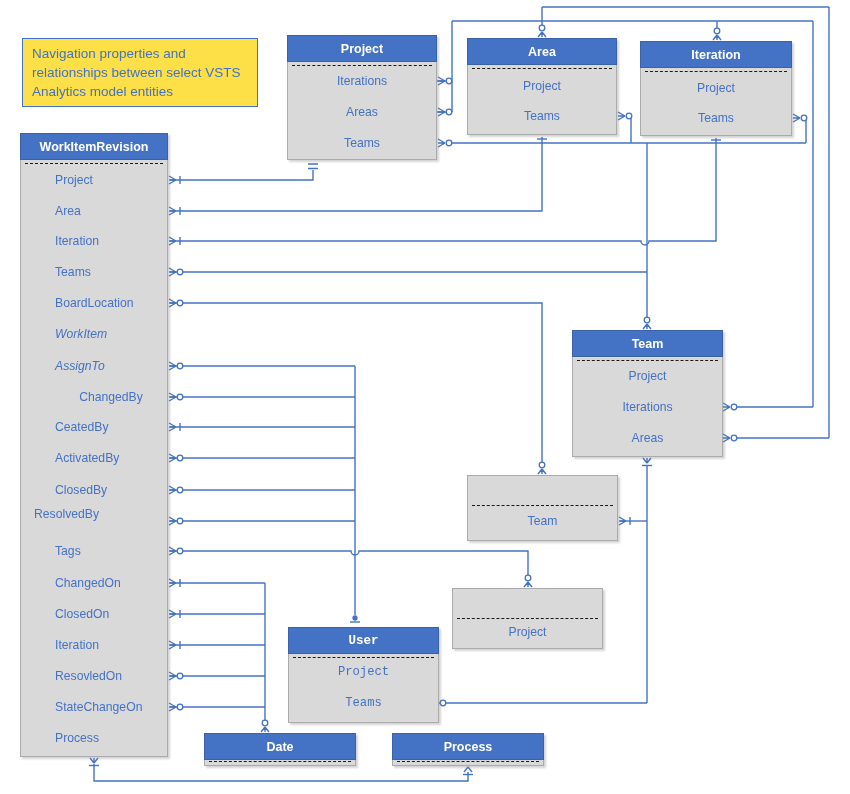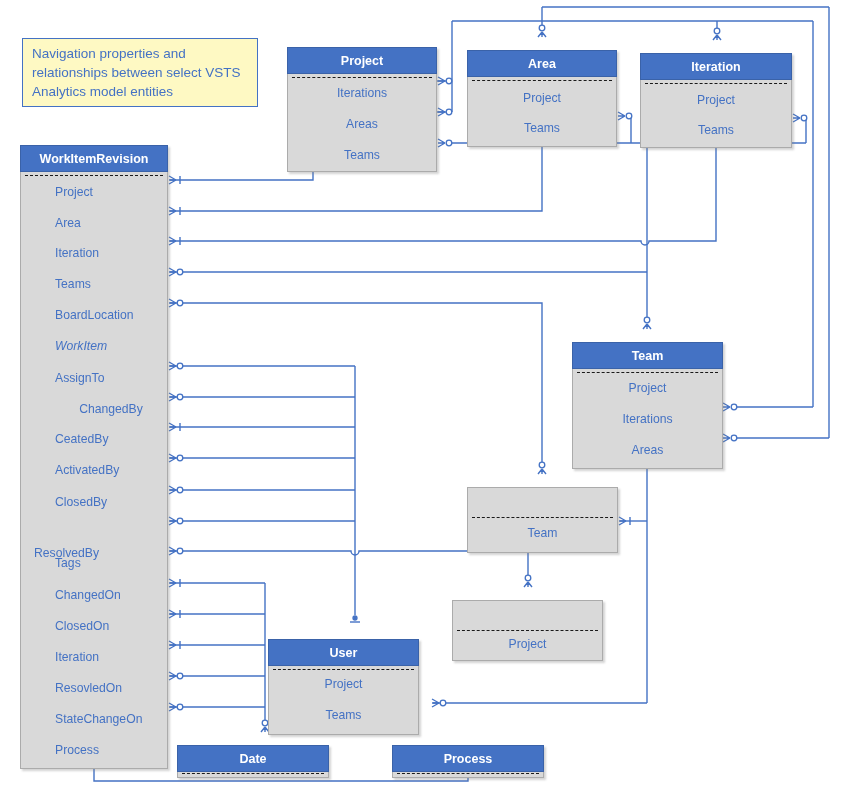--- a/index.html
+++ b/index.html
@@ -1,22 +1,22 @@
 <!DOCTYPE html>
 <html><head>
 <meta charset="utf-8">
 <style>
   html,body{margin:0;padding:0;background:#fff;}
   .canvas{position:relative;width:850px;height:794px;background:#ffffff;overflow:hidden;
           font-family:"Liberation Sans",sans-serif;}
   svg.wires{position:absolute;left:0;top:0;pointer-events:none;}
   .title-box{position:absolute;left:22px;top:38px;width:216px;border:1.6px solid #4472C4;
-             color:#4472C4;font-size:13.5px;line-height:1.42;padding:5px 9px;background:#fef9c3;}
+             color:#4472C4;font-size:13.5px;line-height:1.42;padding:5px 9px;background:#fde047;}
   .entity{position:absolute;background:#D9D9D9;border:1px solid #ABABAB;
-          box-shadow:2px 2px 2px rgba(130,130,130,.35);margin-top:12px;}
+          box-shadow:2px 2px 2px rgba(130,130,130,.35);}
   .entity-header{position:absolute;left:-1px;top:-1px;right:-1px;height:25px;background:#4472C4;
           border:1px solid #3A62A8;color:#fff;font-size:12.5px;font-weight:600;
           display:flex;align-items:center;justify-content:center;}
   .sep{position:absolute;left:4px;right:4px;height:0;border-top:1.7px dashed #1a1a1a;}
   .rowlabel{position:absolute;left:0;width:100%;height:16px;line-height:16px;color:#4472C4;
           font-size:12.2px;text-align:center;white-space:nowrap;}
   .rowlabel.left{text-align:left;padding-left:34px;width:auto;right:0;}
 </style>
 </head>
 <body>
@@ -143,26 +143,26 @@
   <div id="entities">
       <div class="entity" style="left: 20px; top: 133px; width: 146px; height: 622px;">
         <div class="entity-header">WorkItemRevision</div>
         <div class="sep" style="top: 29px;"></div>
         <div class="rowlabel left" style="top: 38px;">Project</div>
         <div class="rowlabel left" style="top: 69px;">Area</div>
         <div class="rowlabel left" style="top: 99px;">Iteration</div>
         <div class="rowlabel left" style="top: 130px;">Teams</div>
         <div class="rowlabel left" style="top: 161px;">BoardLocation</div>
         <div class="rowlabel left" style="top: 192px; font-style: italic;">WorkItem</div>
-        <div class="rowlabel left" style="top: 224px;">AssignTo</div>
+        <div class="rowlabel left" style="top: 224px; font-style: italic;">AssignTo</div>
         <div class="rowlabel left" style="top: 255px; text-align: center;">ChangedBy</div>
         <div class="rowlabel left" style="top: 285px;">CeatedBy</div>
         <div class="rowlabel left" style="top: 316px;">ActivatedBy</div>
         <div class="rowlabel left" style="top: 348px;">ClosedBy</div>
-        <div class="rowlabel left" style="top: 399px; padding-left: 13px;">ResolvedBy</div>
+        <div class="rowlabel left" style="top: 372px; padding-left: 13px;">ResolvedBy</div>
         <div class="rowlabel left" style="top: 409px;">Tags</div>
         <div class="rowlabel left" style="top: 441px;">ChangedOn</div>
         <div class="rowlabel left" style="top: 472px;">ClosedOn</div>
         <div class="rowlabel left" style="top: 503px;">Iteration</div>
         <div class="rowlabel left" style="top: 534px;">ResovledOn</div>
         <div class="rowlabel left" style="top: 565px;">StateChangeOn</div>
         <div class="rowlabel left" style="top: 596px;">Process</div>
       </div>
       <div class="entity" style="left: 287px; top: 35px; width: 148px; height: 123px;">
         <div class="entity-header">Project</div>
@@ -191,27 +191,27 @@
         <div class="rowlabel" style="top: 99px;">Areas</div>
       </div>
       <div class="entity" style="left: 467px; top: 475px; width: 149px; height: 64px;">
         <div class="sep" style="top: 29px;"></div>
         <div class="rowlabel" style="top: 37px;">Team</div>
       </div>
       <div class="entity" style="left: 452px; top: 588px; width: 149px; height: 59px;">
         <div class="sep" style="top: 29px;"></div>
         <div class="rowlabel" style="top: 35px;">Project</div>
       </div>
-      <div class="entity" style="left: 268px; top: 627px; width: 149px; height: 94px;">
+      <div class="entity" style="left: 288px; top: 627px; width: 149px; height: 94px; font-family: Liberation Mono, monospace;">
         <div class="entity-header">User</div>
         <div class="sep" style="top: 29px;"></div>
         <div class="rowlabel" style="top: 36px;">Project</div>
         <div class="rowlabel" style="top: 67px;">Teams</div>
       </div>
-      <div class="entity" style="left: 177px; top: 733px; width: 150px; height: 31px;">
+      <div class="entity" style="left: 204px; top: 733px; width: 150px; height: 31px;">
         <div class="entity-header">Date</div>
         <div class="sep" style="top: 27px;"></div>
       </div>
       <div class="entity" style="left: 392px; top: 733px; width: 150px; height: 31px;">
         <div class="entity-header">Process</div>
         <div class="sep" style="top: 27px;"></div>
       </div>
     </div>
 </div>
 

